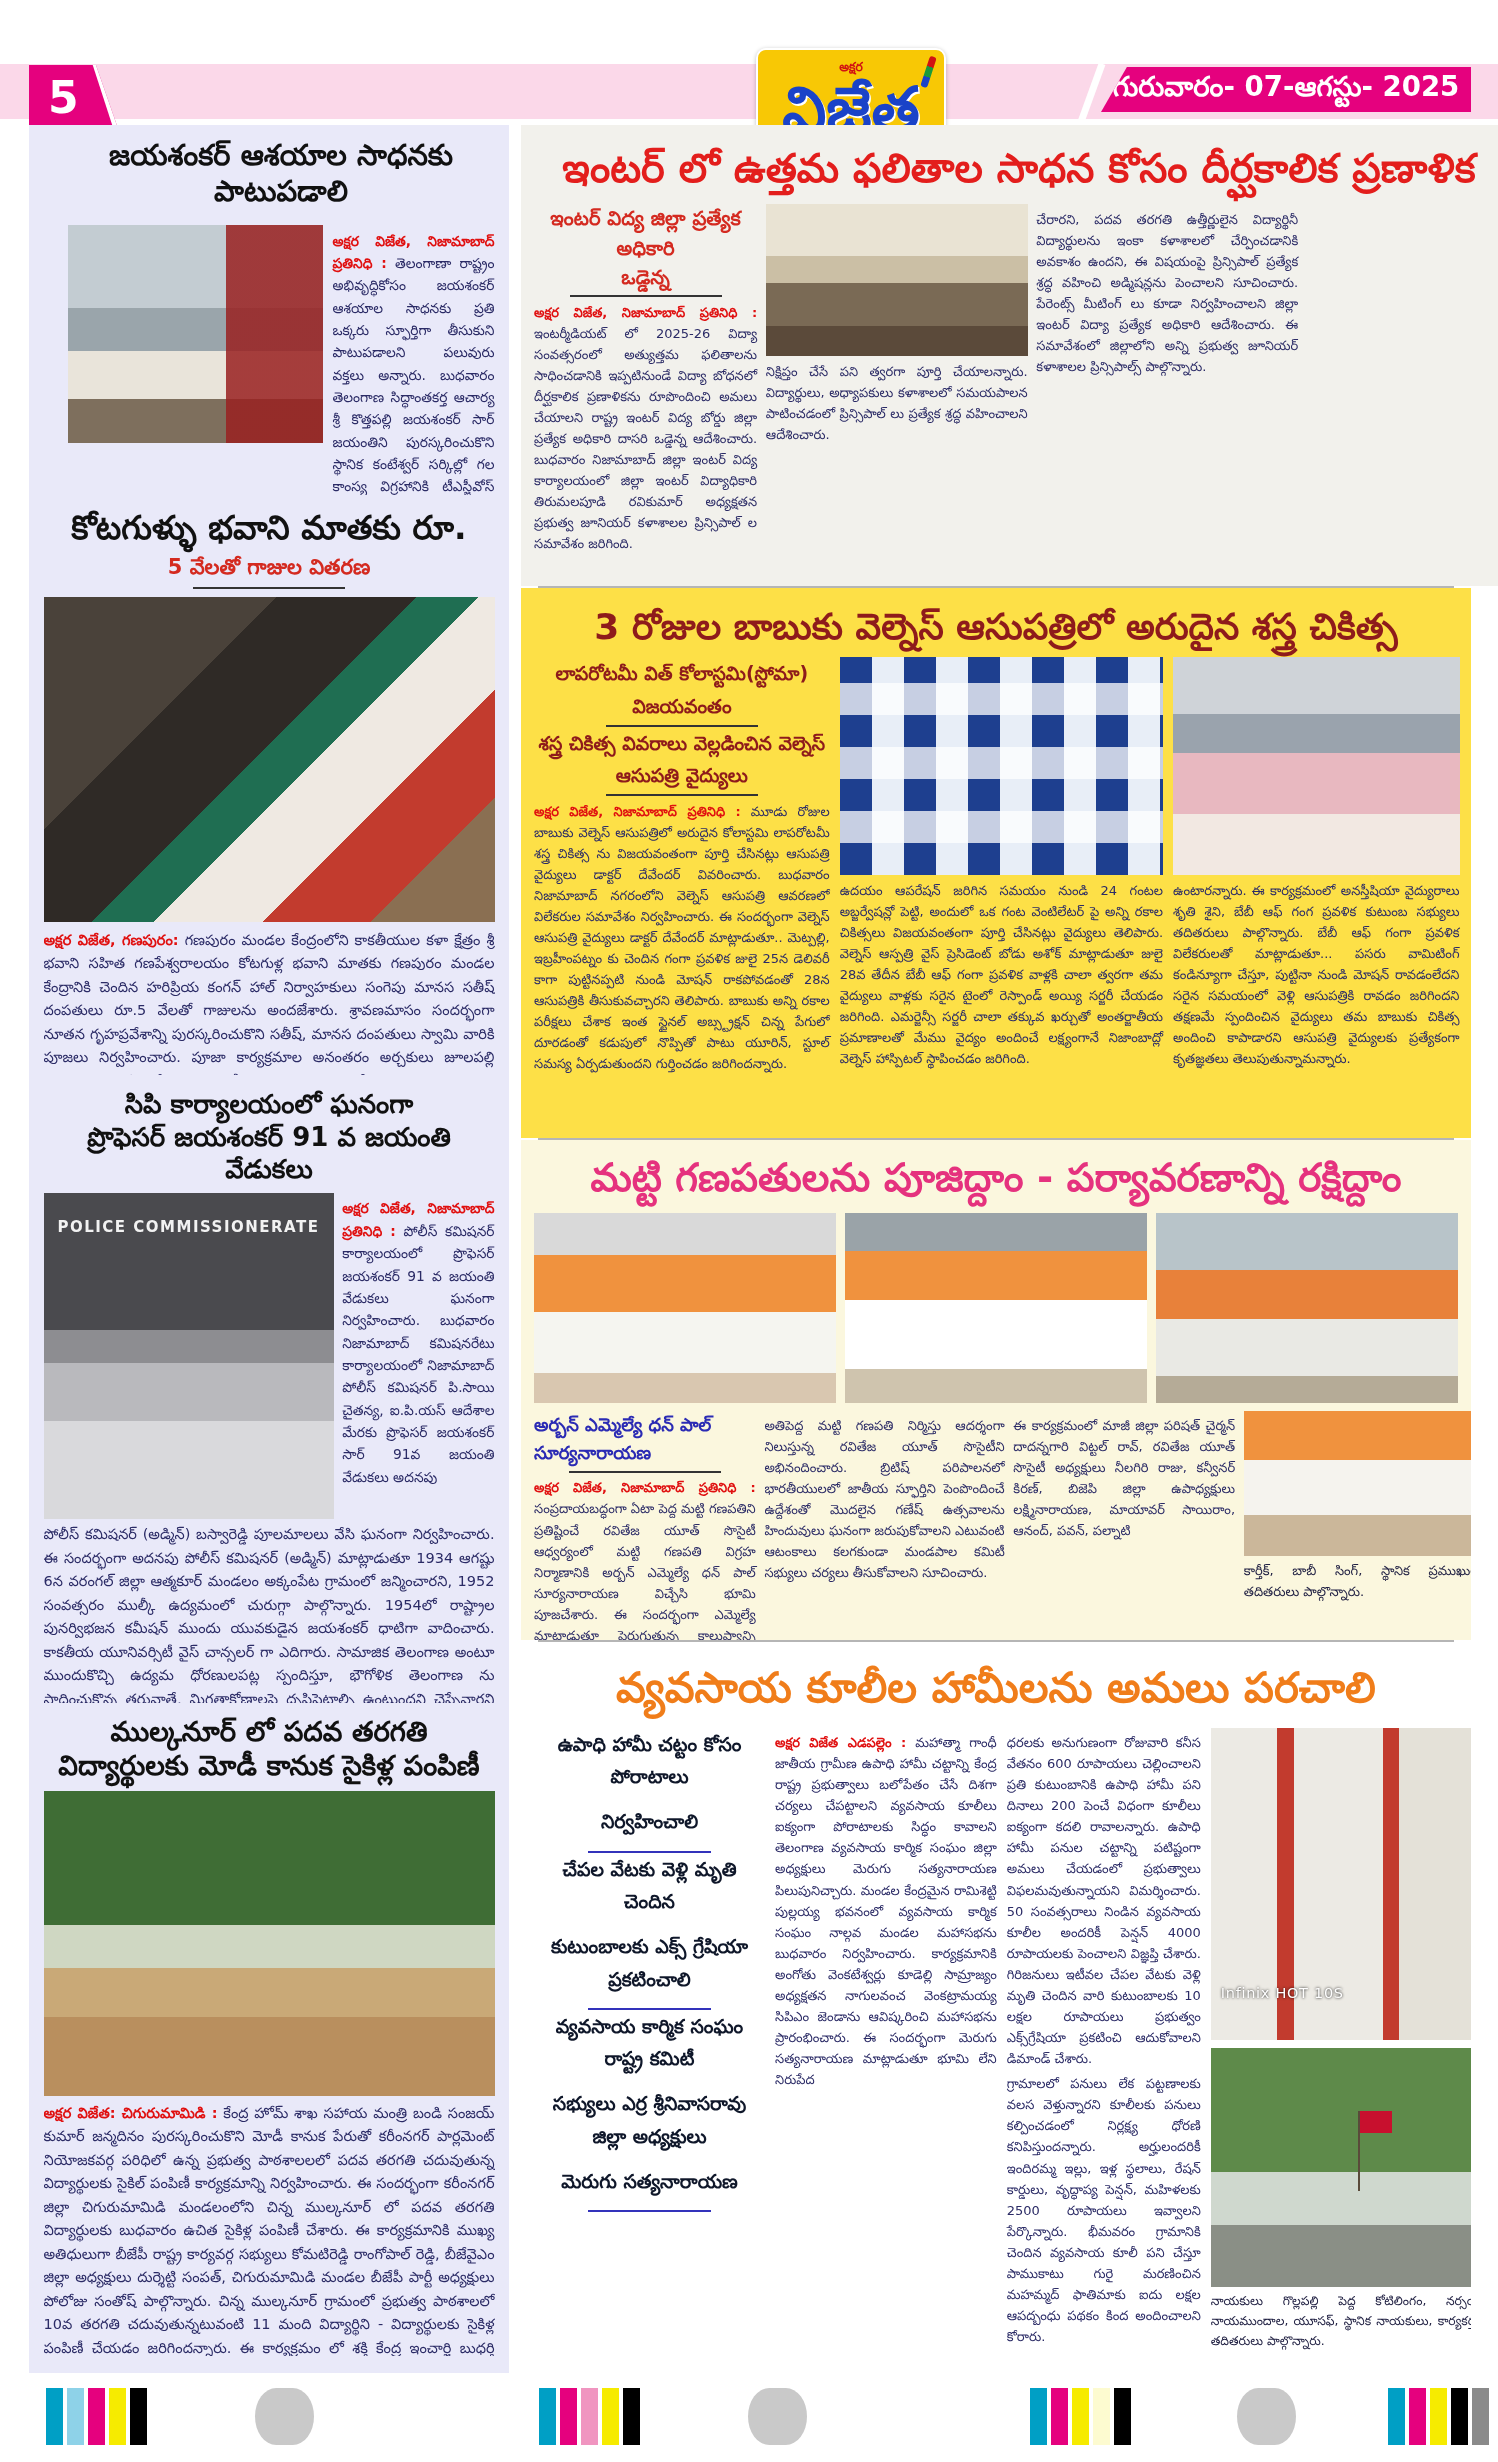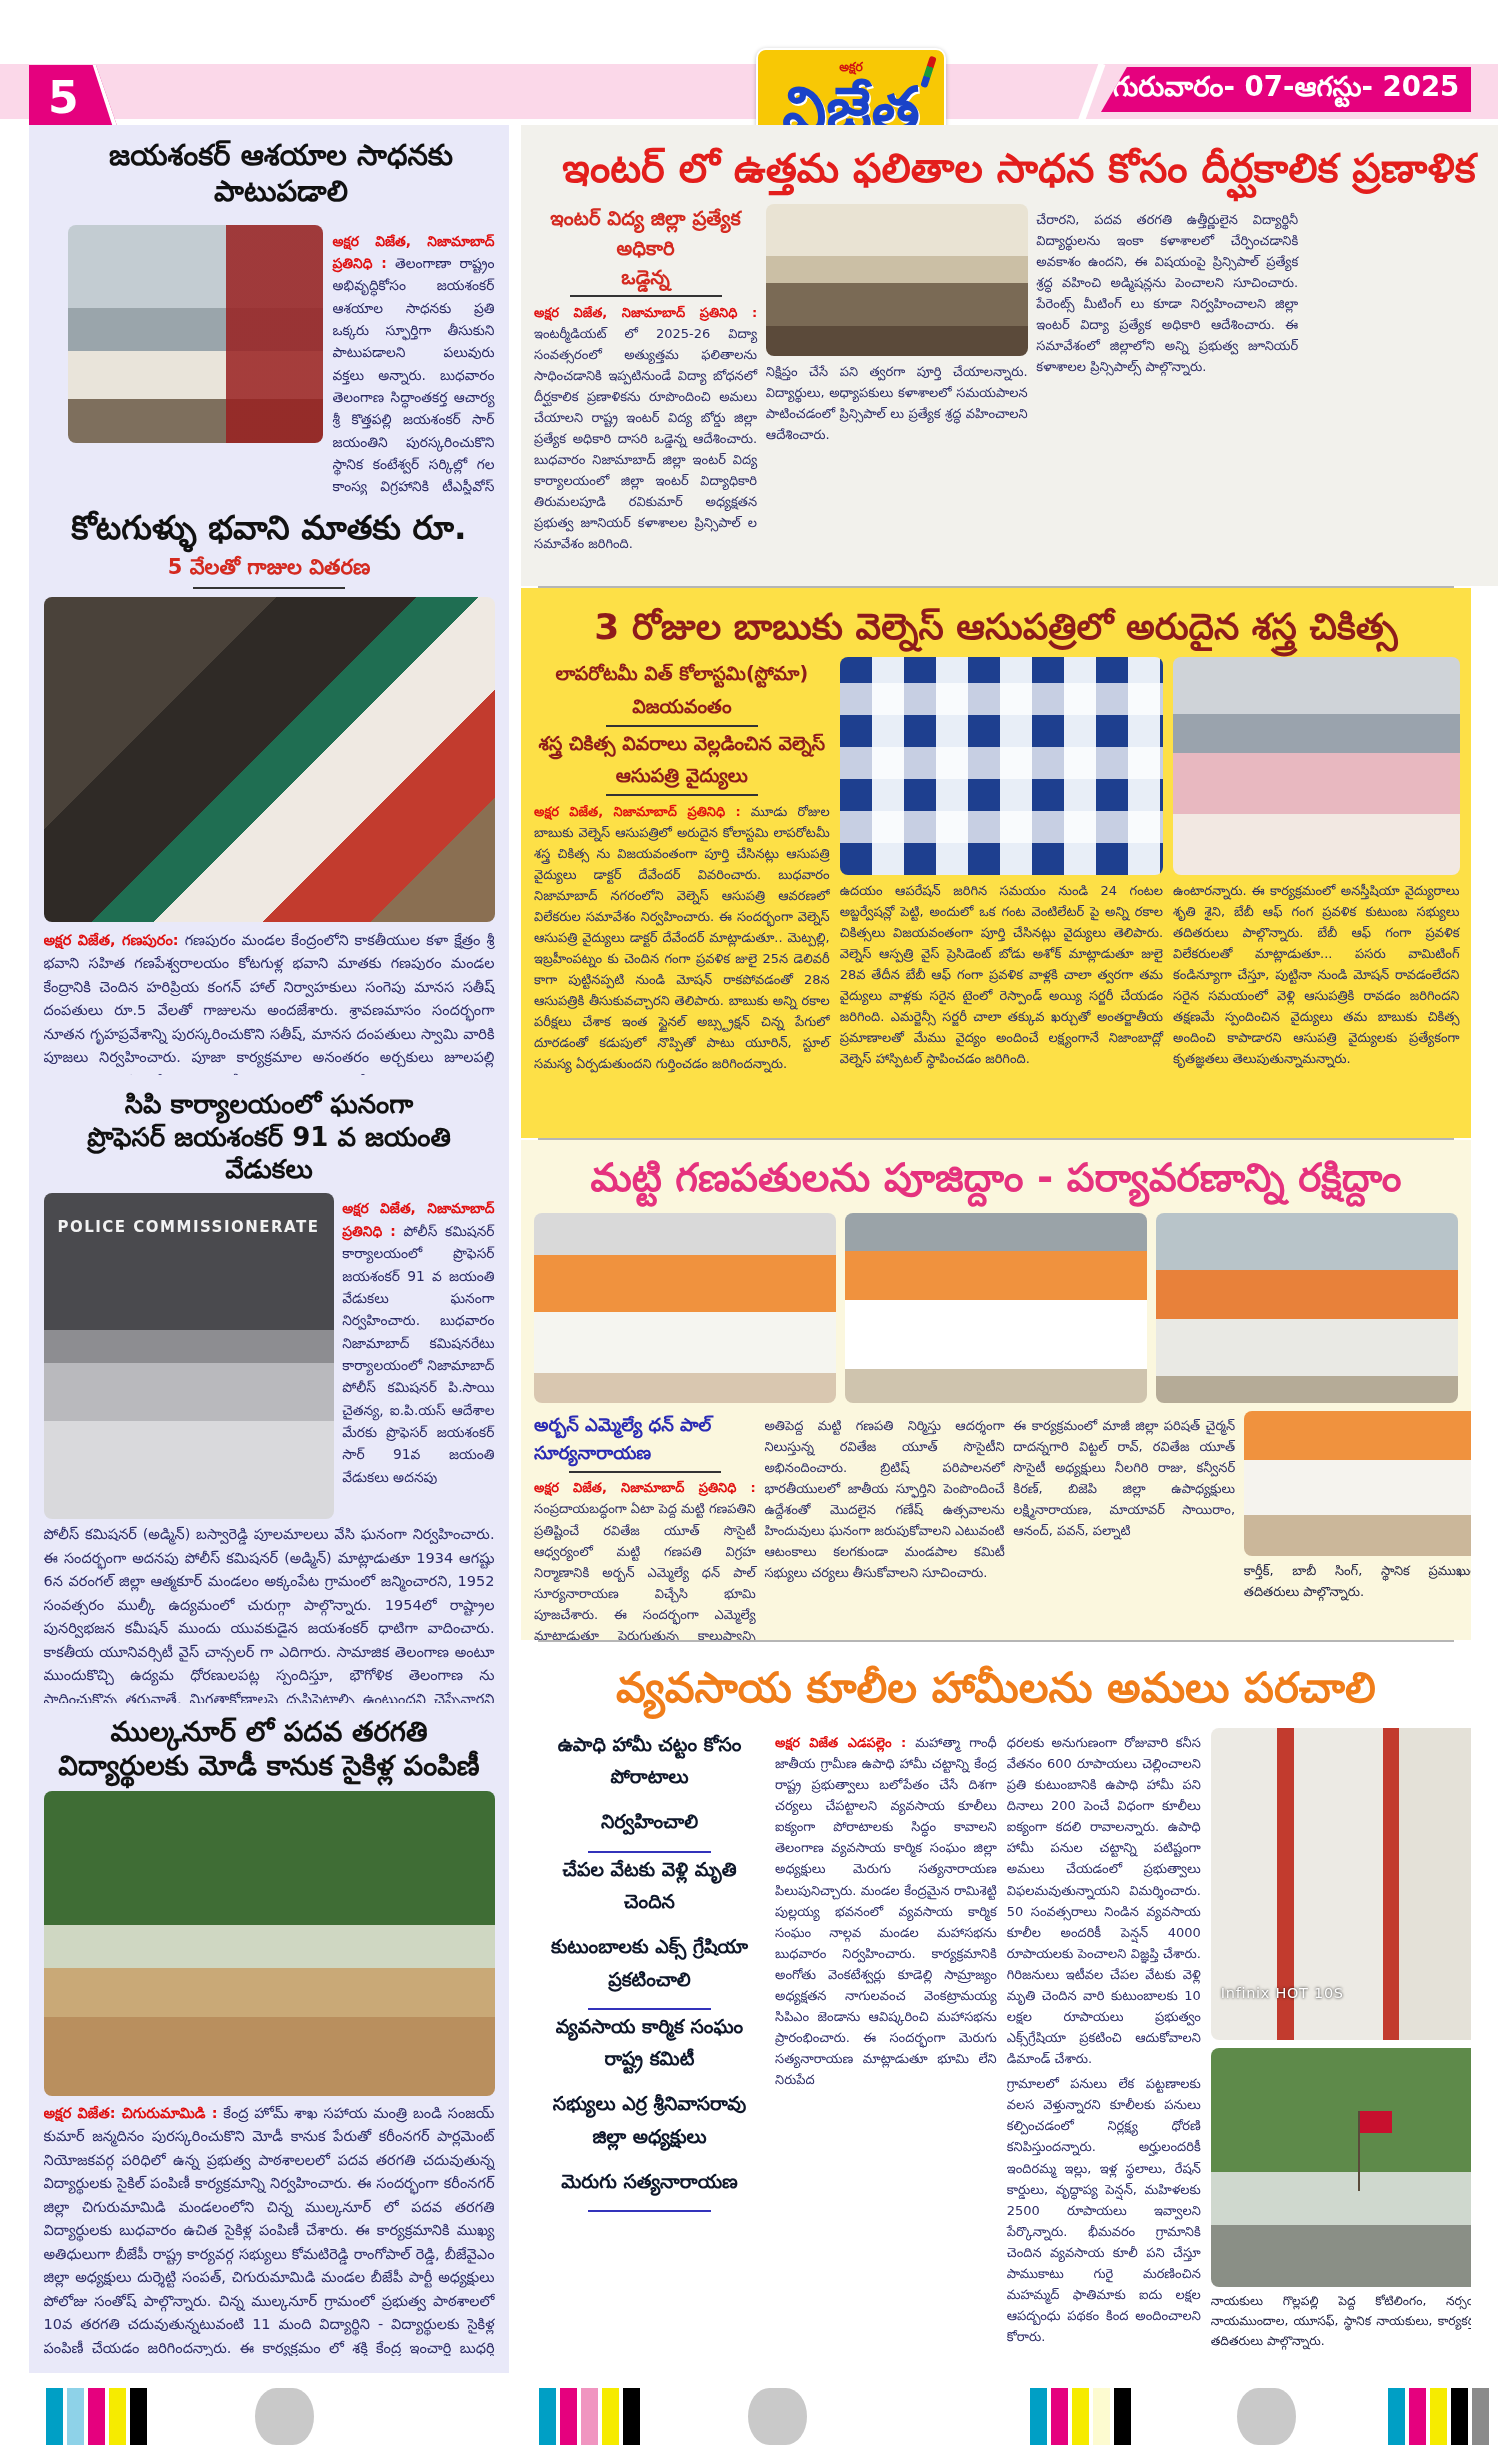--- a/index.html
+++ b/index.html
@@ -21,21 +21,21 @@
   .datebox span{color:#ffffff;font-weight:bold;font-size:27.6px;white-space:nowrap;}
   .dateslash{position:absolute;left:1088px;top:62px;width:7.3px;height:62px;background:#ffffff;transform:rotate(20deg);}
   
   .left-col{position:absolute;left:29px;top:125px;width:480px;height:2248px;background:#e9e9f9;
             box-sizing:border-box;padding:7.3px 14.5px;overflow:hidden;}
   .right-col{position:absolute;left:521px;top:125px;width:950px;height:2248px;}
   section{display:block;box-sizing:border-box;overflow:hidden;}
   h2{margin:4.4px 0 7.3px 0;color:#111111;text-align:center;line-height:1.25;}
   .byline{color:#e01010;font-weight:bold;}
   p{margin:4.4px 0;font-size:14.5px;line-height:1.62;text-align:justify;}
-  .photo{position:relative;border-radius:8px;overflow:hidden;text-decoration:underline;}
+  .photo{position:relative;border-radius:0;overflow:hidden;text-decoration:underline;}
   .subrule{display:block;width:152px;margin:2.9px auto 0 auto;border-bottom:2.2px solid #333;}
   
   .a1{height:363px;padding-left:24px;}
   .a1 h2{font-size:29px;}
   .a1 .row{display:flex;gap:10px;margin-top:16px;}
   .ph-a1{width:255px;height:218px;flex:none;
      background:linear-gradient(90deg,rgba(0,0,0,0) 62%,rgba(153,32,32,.85) 62%),
                 linear-gradient(180deg,#c3ccd2 0 38%,#9aa5ab 38% 58%,#e9e4da 58% 80%,#7e6f5d 80%);}
   .a1 .sidetext p{font-size:13.8px;}
   .a2{height:580px;}

